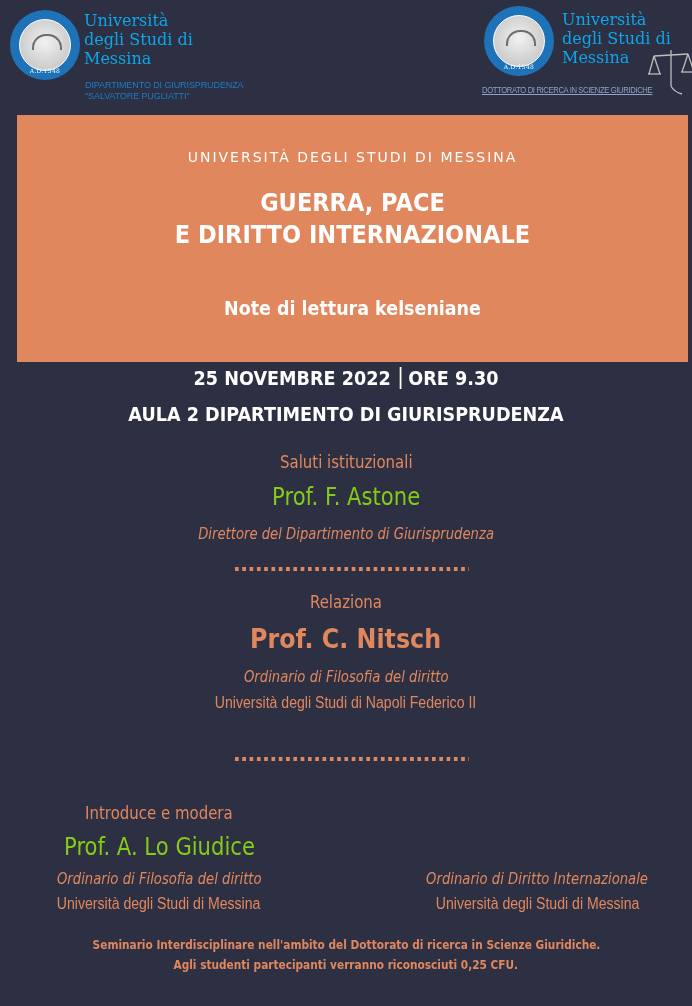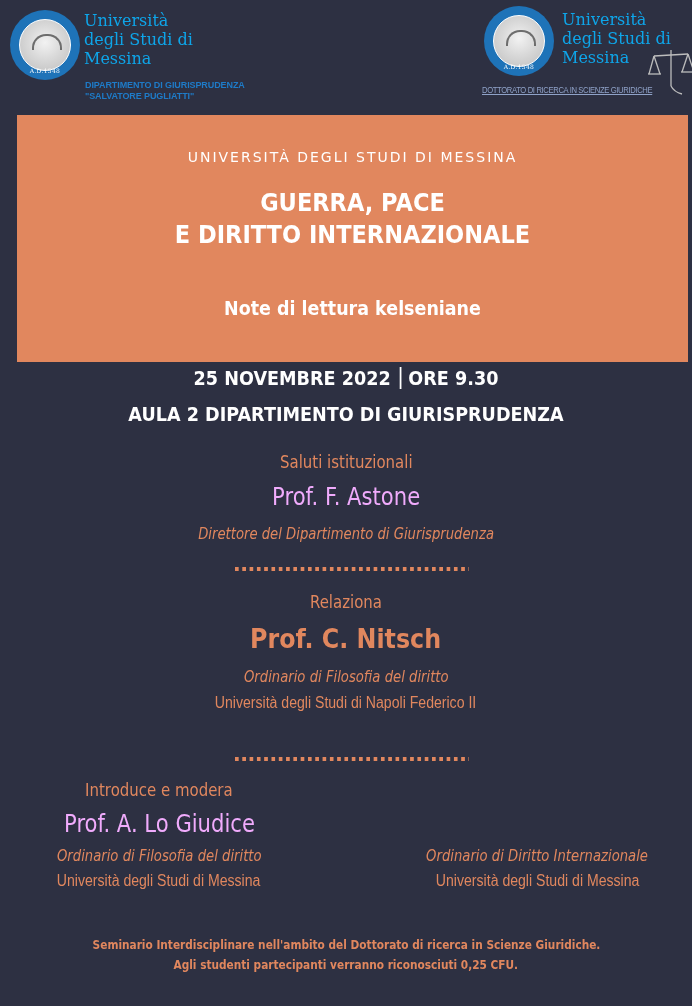--- a/index.html
+++ b/index.html
@@ -55,21 +55,21 @@
       position: absolute;
       font-family: "DejaVu Serif", serif;
       font-size: 16px;
       line-height: 19px;
       color: #0ea5e9;
       white-space: pre-line;
     }
     .dept-line {
       position: absolute;
       font-family: "Liberation Sans", sans-serif;
-      font-weight: bold;
+      font-weight: normal;
       font-size: 9px;
       line-height: 11px;
       color: #1e7bc8;
       white-space: nowrap;
       letter-spacing: -0.1px;
     }
     .dottorato-line {
       position: absolute;
       font-family: "Liberation Sans", sans-serif;
       font-size: 8.5px;
@@ -150,21 +150,21 @@
       white-space: nowrap;
     }
     .role {
       font-family: "DejaVu Sans", sans-serif;
       font-size: 17px;
       color: #e1875e;
     }
     .name-regular {
       font-family: "DejaVu Sans", sans-serif;
       font-size: 24px;
-      color: #f0abfc;
+      color: #84cc16;
     }
     .name-bold {
       font-family: "DejaVu Sans", sans-serif;
       font-weight: bold;
       font-size: 27px;
       color: #e1875e;
     }
     .affil-italic {
       font-family: "DejaVu Sans", sans-serif;
       font-style: italic;
@@ -186,20 +186,21 @@
       background-image: radial-gradient(circle, #e1875e 0 1.6px, transparent 1.8px);
       background-image: linear-gradient(to right, #e1875e 0 4px, transparent 4px 7.3px);
       background-size: 7.3px 4px;
       background-repeat: repeat-x;
     }
 
     .col {
       position: absolute;
       text-align: center;
       white-space: nowrap;
+      margin-top: 23px;
     }
     .col > div { position: absolute; left: 0; right: 0; text-align: center; }
 
     .footer-note {
       position: absolute;
       left: 0; right: 0;
       text-align: center;
       font-family: "DejaVu Sans", sans-serif;
       font-weight: bold;
       font-size: 12px;

